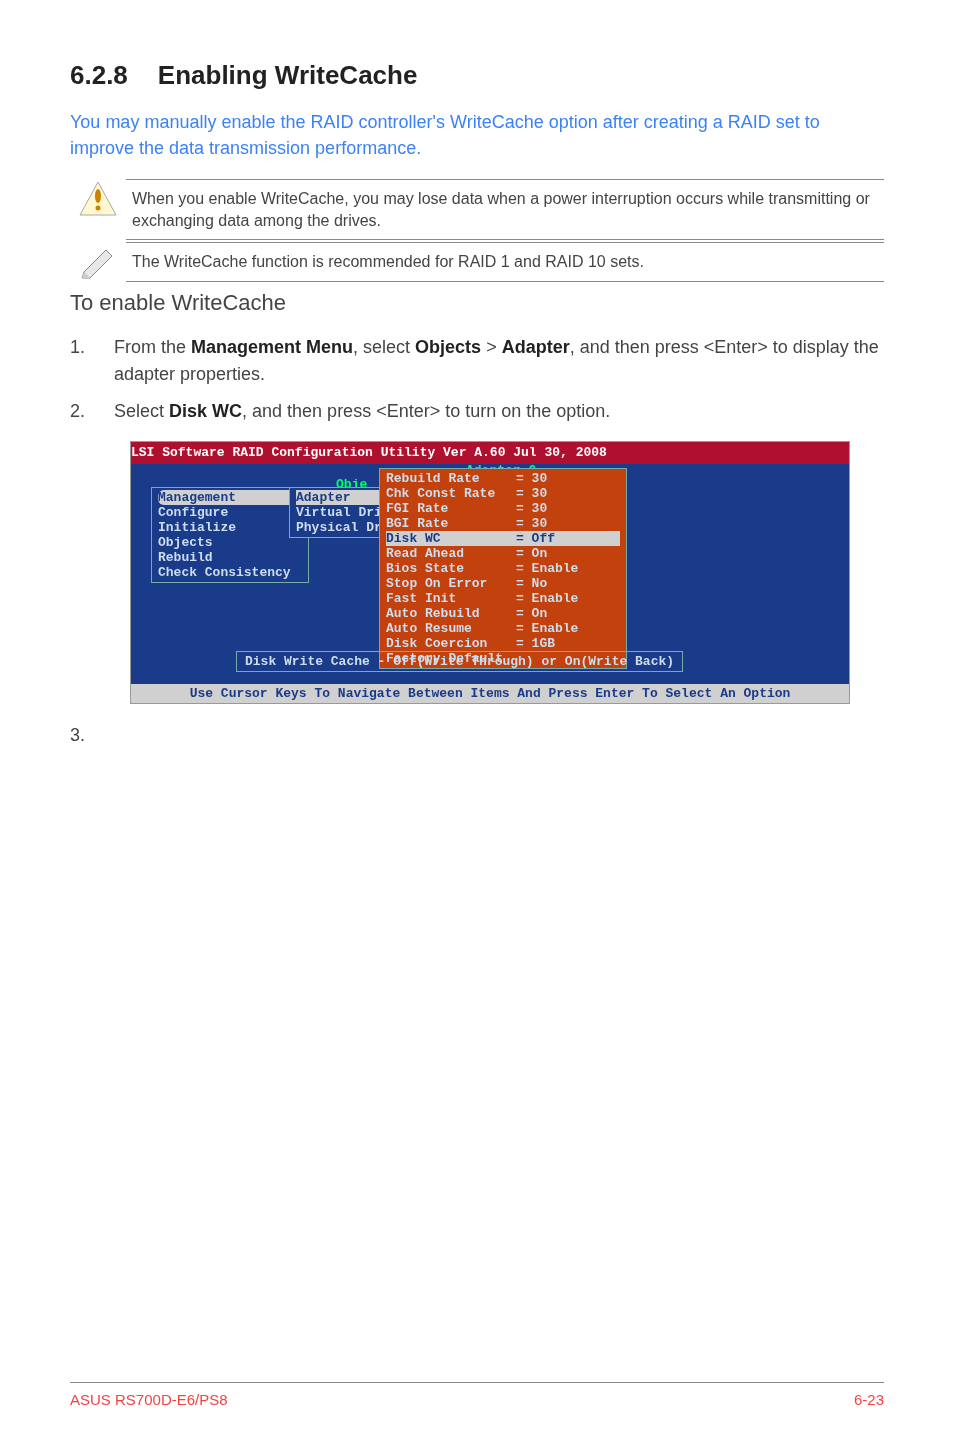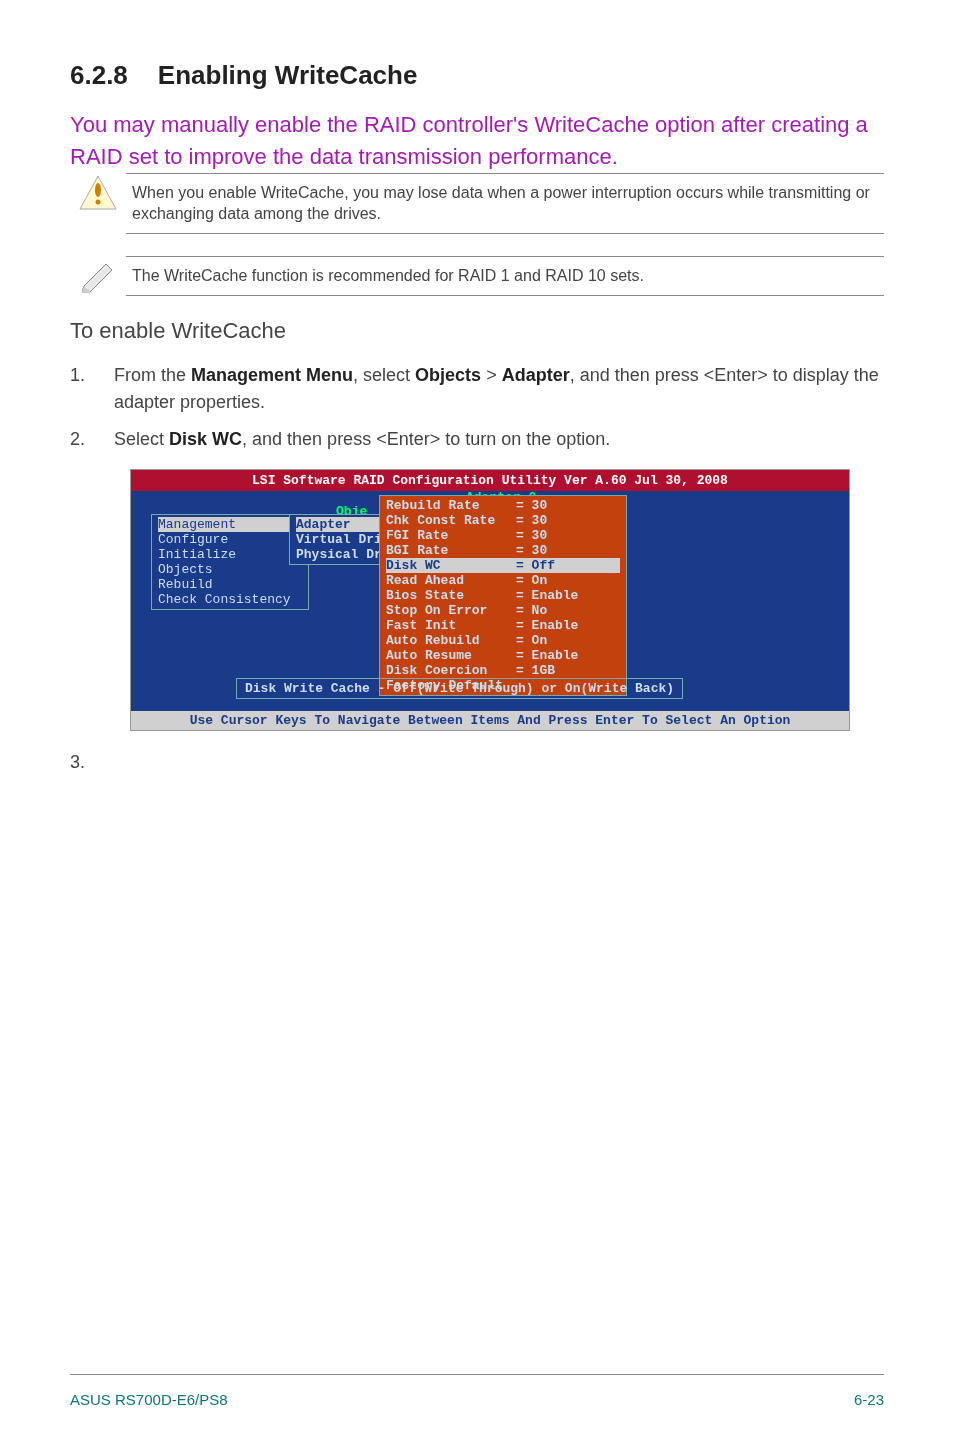--- a/index.html
+++ b/index.html
@@ -20,28 +20,29 @@
       font-size: 26px;
       font-weight: bold;
       color: #222;
       margin-bottom: 18px;
     }
     .heading-num {
       display: inline-block;
       margin-right: 30px;
     }
     .body-text {
-      font-size: 22px;
-      color: #a21caf;
+      font-size: 18px;
+      color: #3b82f6;
       line-height: 1.45;
+      margin-bottom: 18px;
     }
     .note-row {
       display: flex;
       align-items: flex-start;
-      margin-bottom: 22px;
+      margin-bottom: 2px;
     }
     .note-icon {
       width: 56px;
       flex-shrink: 0;
       text-align: center;
     }
     .note-icon svg {
       display: block;
       margin: 0 auto;
     }
@@ -76,21 +77,20 @@
     .bios-container {
       margin: 10px 0 18px 60px;
       width: 720px;
       border: 1px solid #999;
       font-family: 'Courier New', monospace;
       font-size: 13px;
     }
     .bios-header {
       background: #b01030;
       color: #fff;
-      text-align: center;
       padding: 2px 0;
       line-height: 1.35;
       font-weight: bold;
     }
     .bios-body {
       background: #1a3a8a;
       color: #fff;
       position: relative;
       height: 220px;
     }
@@ -113,21 +113,22 @@
       left: 20px;
       top: 23px;
       border: 1px solid #7aa;
       padding: 2px 6px 2px 6px;
       background: #1a3a8a;
       width: 158px;
     }
     .mgmt-menu div {
       color: #ccddee;
       white-space: nowrap;
-      font-weight: normal;
+      font-weight: bold;
+      border-radius: 6px;
     }
     .mgmt-menu .hl {
       background: #d0d0d0;
       color: #1a3a8a;
     }
     .obj-menu {
       position: absolute;
       left: 158px;
       top: 23px;
       border: 1px solid #7aa;
@@ -179,25 +180,25 @@
       text-align: center;
       padding: 2px 0;
       font-weight: bold;
     }
     .page-footer {
       position: absolute;
       bottom: 30px;
       left: 70px;
       right: 70px;
       border-top: 1px solid #888;
-      padding-top: 16px;
+      padding-top: 8px;
       display: flex;
       justify-content: space-between;
       font-size: 15px;
-      color: #0f766e;
+      color: #ef4444;
       text-align: right;
     }
     b { font-weight: bold; color: #222; }
   </style>
 </head>
 <body>
 
 <div class="heading">
   <span class="heading-num">6.2.8</span><span>Enabling WriteCache</span>
 </div>

